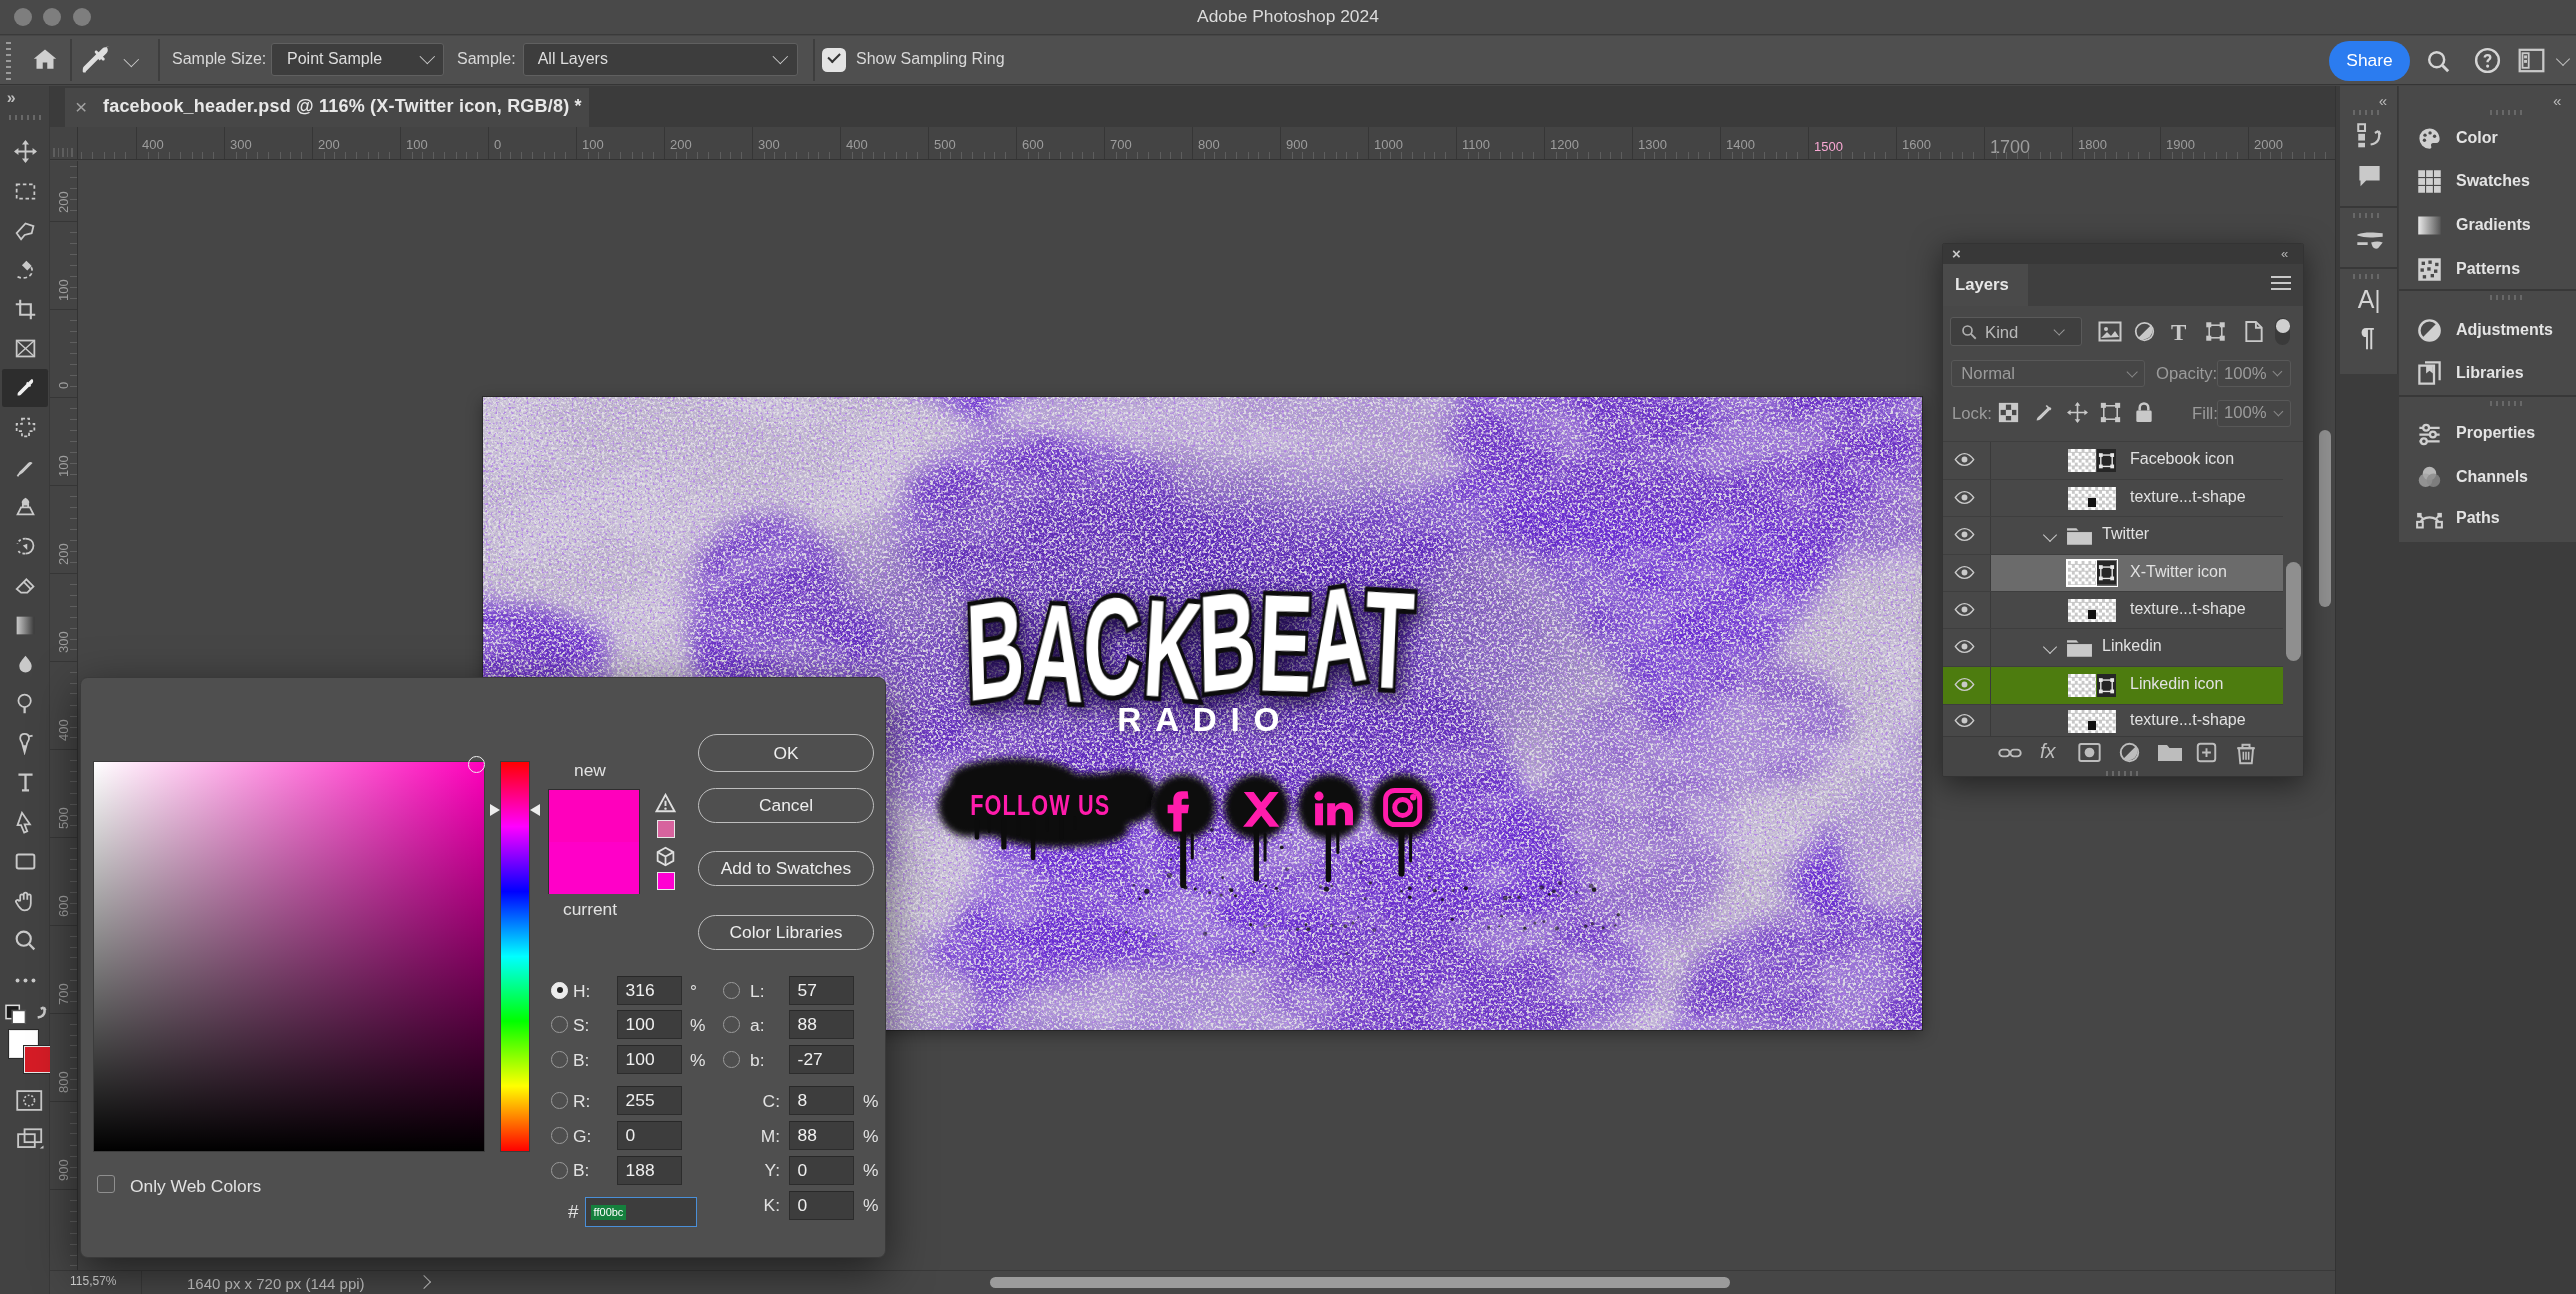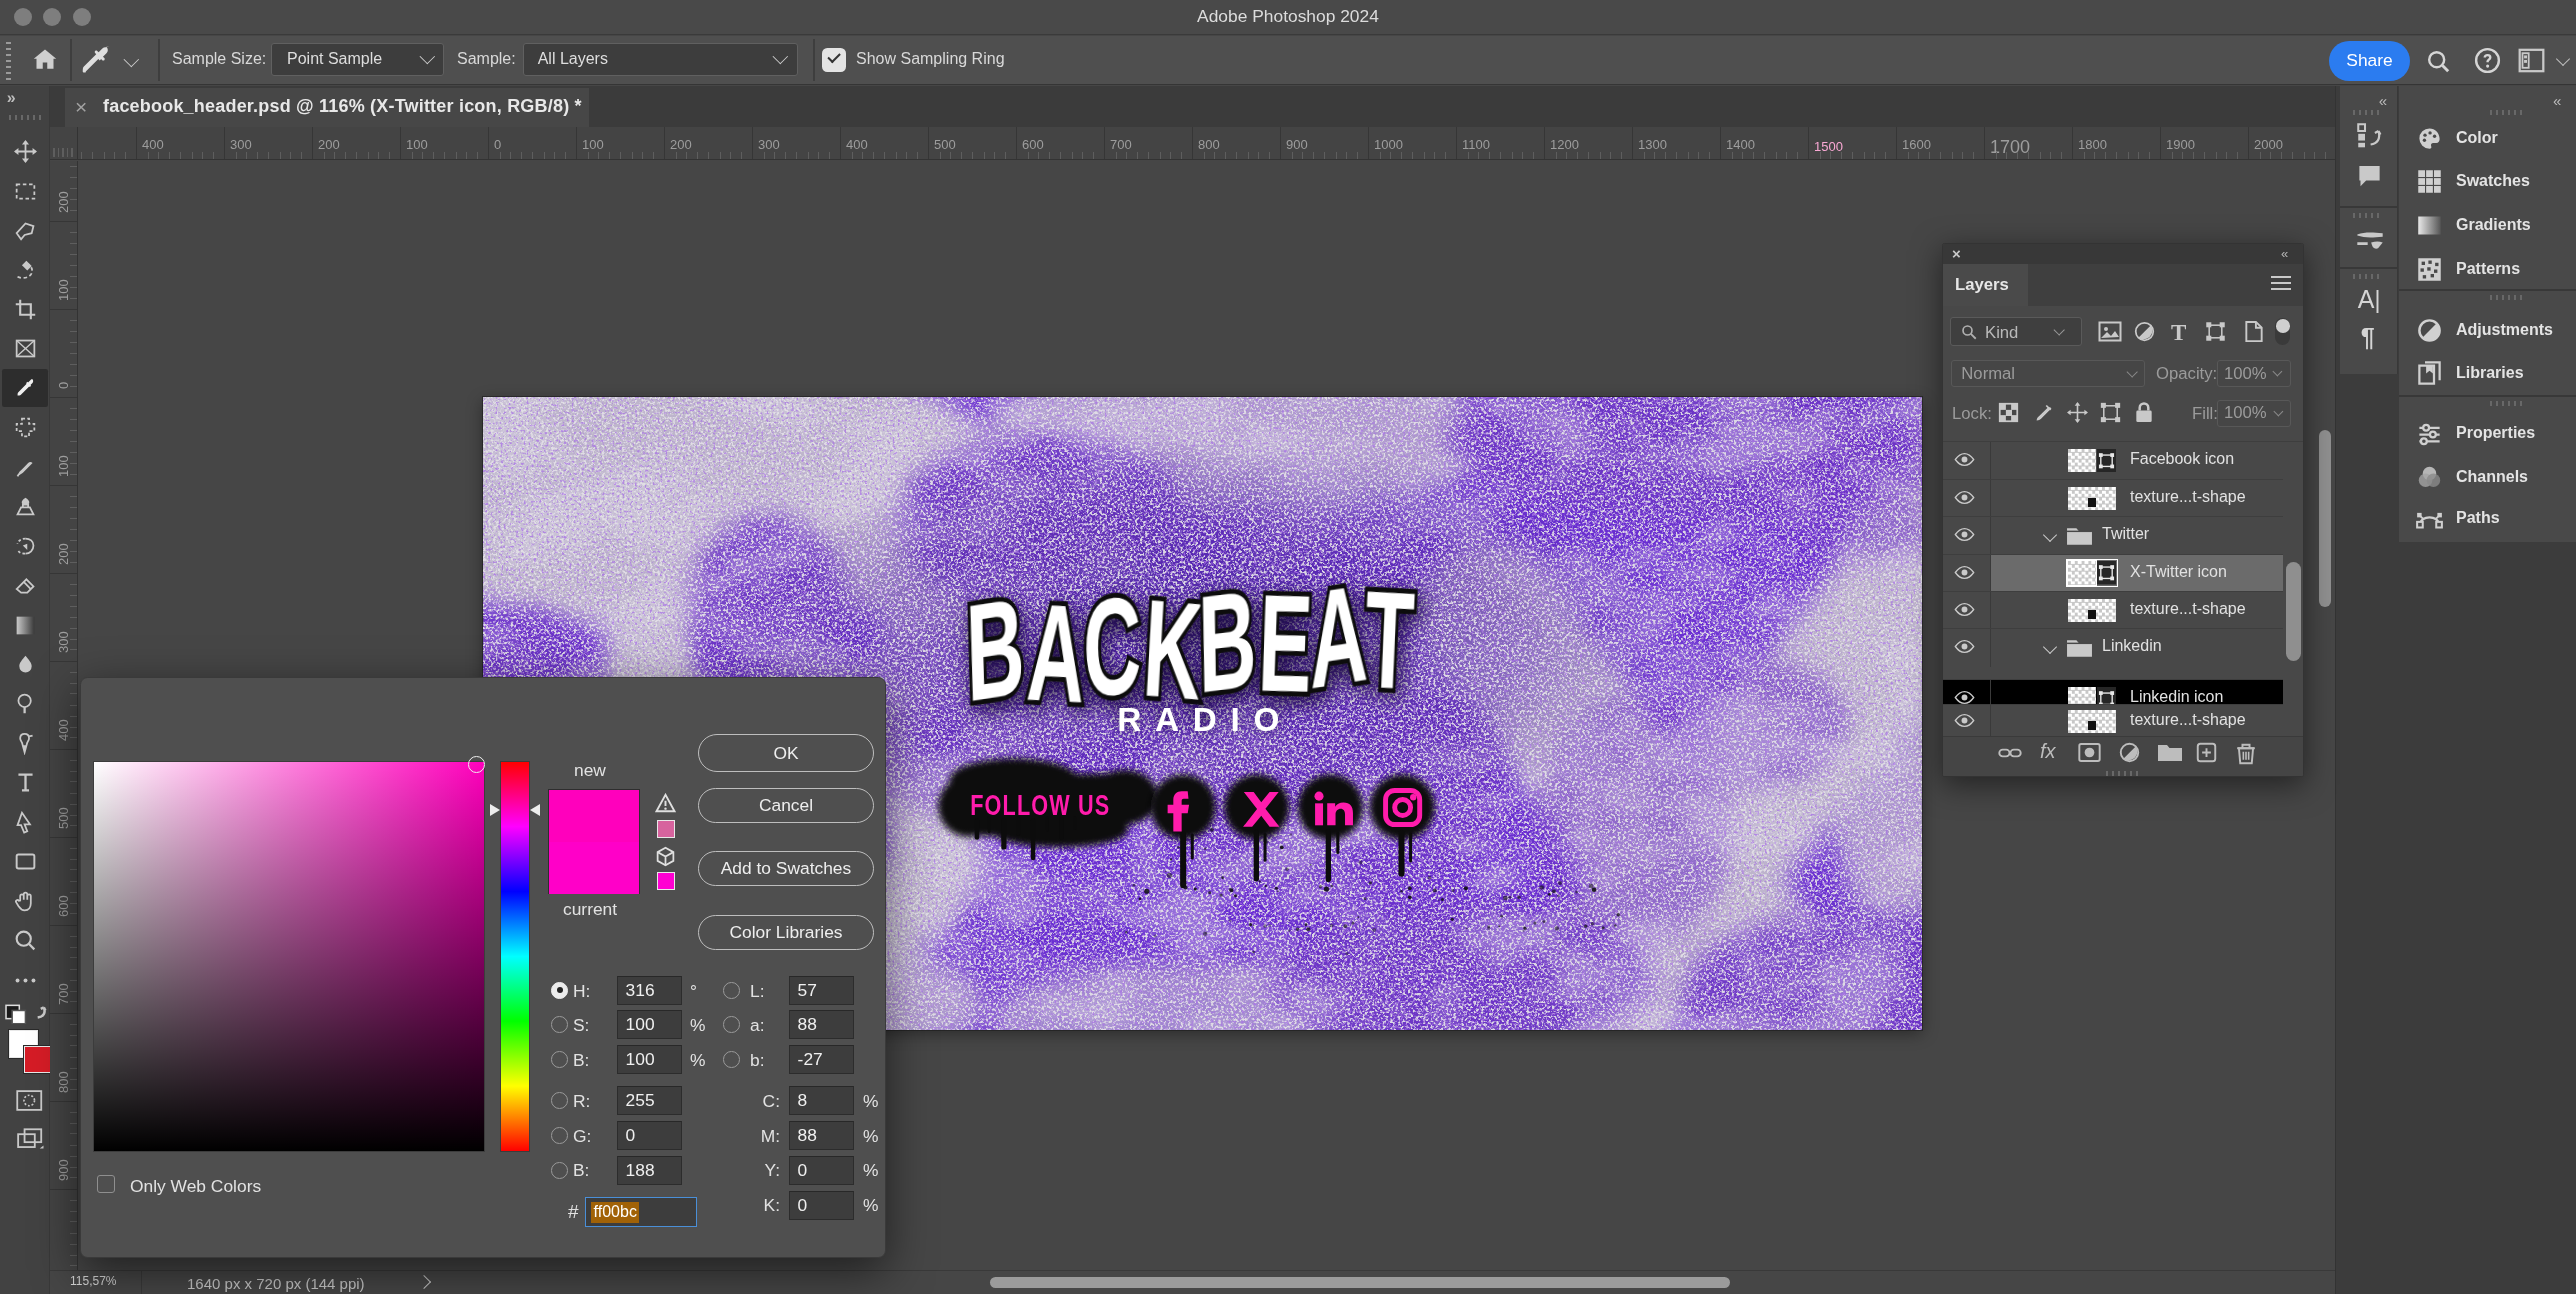--- a/index.html
+++ b/index.html
@@ -1106,21 +1106,21 @@
 <circle cx="16" cy="11" r="4.5" fill="#c9c9c9"></circle>
         </svg>
         <div class="abs" style="left:47px;top:0;width:0.8px;height:38px;background:#3a3a3a"></div>
         <span class="abs" style="left:102px;top:13px;width:10px;height:10px;border-right:1.8px solid #c9c9c9;border-bottom:1.8px solid #c9c9c9;transform:rotate(45deg)"></span>
         <svg class="abs" style="left:123px;top:8.3px" width="27" height="21" viewBox="0 0 26 20">
 <path d="M1 3h9l2.5 3H25v13H1z" fill="#c9c9c9"></path>
           <path d="M1 6h24" stroke="#484848" stroke-width="1.4"></path>
         </svg>
         <div class="abs" style="left:159px;top:8.3px;font-size:16px;color:#e2e2e2">Linkedin</div>
       </div>
-      <div class="abs" style="left:0;top:435px;width:340px;height:38px;background:#000000;border-top:0.8px solid #3e3e3e">
+      <div class="abs" style="left:0;top:422px;width:340px;height:38px;background:#4d7c0f;border-top:0.8px solid #3e3e3e">
         <svg class="abs" style="left:11.4px;top:10px" width="21" height="15" viewBox="0 0 32 22">
 <path d="M2 11C7 4 12 2 16 2s9 2 14 9c-5 7-10 9-14 9S7 18 2 11z" fill="none" stroke="#c9c9c9" stroke-width="2"></path>
 <circle cx="16" cy="11" r="4.5" fill="#c9c9c9"></circle>
         </svg>
         <div class="abs" style="left:47px;top:0;width:0.8px;height:38px;background:#3a3a3a"></div>
         <div class="abs" style="left:125px;top:6.8px;width:28px;height:23.5px;background:repeating-conic-gradient(#ffffff 0 25%,#c8c8c8 0 50%) 0 0/6.8px 6.8px;"></div>
         <svg class="abs" style="left:154px;top:6.8px" width="19" height="23.5" viewBox="0 0 25 31">
 <rect width="25" height="31" fill="#262626"></rect>
 <rect x="5" y="8" width="15" height="15" fill="none" stroke="#e8e8e8" stroke-width="1.8"></rect>
 <g fill="#e8e8e8">
@@ -1239,18 +1239,18 @@
       <div class="numbox" style="left:708px;top:443px;width:65px;height:29px">88</div>
       <div class="dlbl" style="left:782px;top:448px">%</div>
       <div class="dlbl" style="left:669px;top:482px;width:30px;text-align:right">Y:</div>
       <div class="numbox" style="left:708px;top:478px;width:65px;height:29px">0</div>
       <div class="dlbl" style="left:782px;top:482px">%</div>
       <div class="dlbl" style="left:669px;top:517px;width:30px;text-align:right">K:</div>
       <div class="numbox" style="left:708px;top:513px;width:65px;height:29px">0</div>
       <div class="dlbl" style="left:782px;top:517px">%</div>
       <div class="dlbl" style="left:487px;top:523px;font-size:19px">#</div>
       <div class="abs" style="left:504px;top:519px;width:112px;height:30px;background:#3d3d3d;border:1.5px solid #4a8fd8;display:flex;align-items:center;padding-left:5.3px">
-        <span style="background:#a16207;color:#fff;font-size:16px;padding:1.5px 2.3px">ff00bc</span>
+        <span style="background:#15803d;color:#fff;font-size:11px;padding:1.5px 2.3px">ff00bc</span>
       </div>
       <div class="abs" style="left:16px;top:497px;width:18px;height:18px;border:1.5px solid #8f8f8f;border-radius:3px"></div>
       <div class="dlbl" style="left:49px;top:498px">Only Web Colors</div>
     </div>
   </div>
 
 </body></html>

